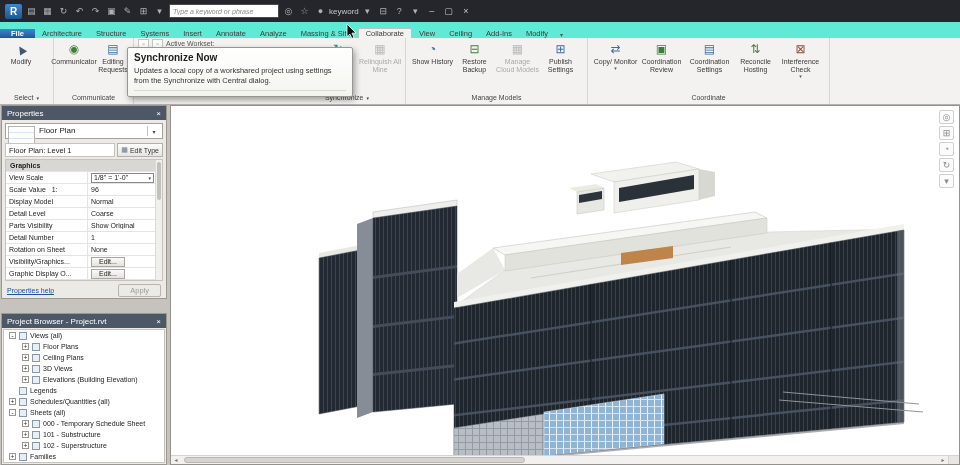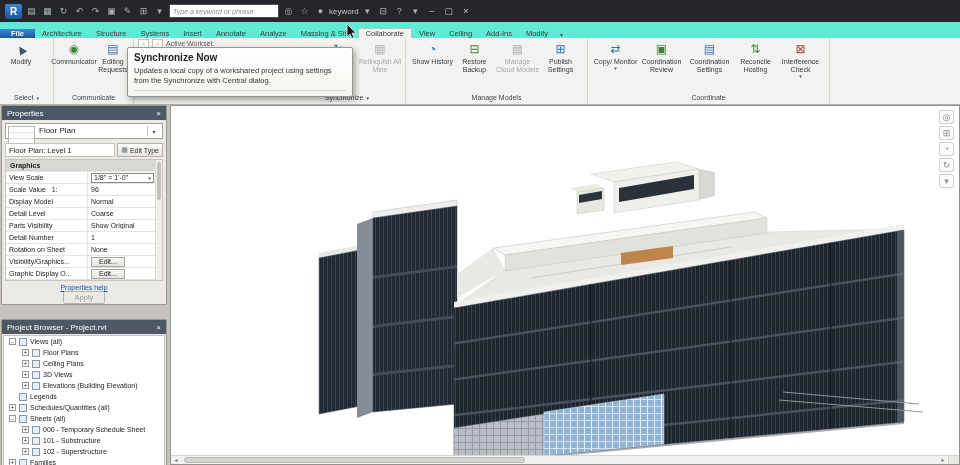--- a/index.html
+++ b/index.html
@@ -68,21 +68,21 @@
   .grow { display:flex; height:12px; border-bottom:1px solid #e6e4e0; font-size:7px; align-items:center; }
   .grow:last-child { border-bottom:none; }
   .grow.section { background:#d9d7d3; font-weight:bold; padding:0 4px; justify-content:space-between; color:#222; }
   .grow .lab { width:82px; flex:none; padding-left:3px; border-right:1px solid #e6e4e0; color:#222; white-space:nowrap; overflow:hidden; align-self:stretch; display:flex; align-items:center; }
   .grow .val { flex:1; padding:0 8px 0 3px; color:#222; display:flex; align-items:center; white-space:nowrap; overflow:hidden; }
   .valbox { flex:1; height:10px; border:1px solid #8a8a86; background:#fff; display:flex; align-items:center; justify-content:space-between; padding:0 2px; }
   .valbox .vcaret { font-size:5px; color:#444; }
   .btnval { border:1px solid #aaa7a2; background:linear-gradient(#f9f9f7,#e5e3df); padding:0 7px; height:10px; display:flex; align-items:center; }
   .gscroll { position:absolute; right:0; top:0; width:7px; height:100%; background:#f0efec; border-left:1px solid #dddbd7; }
   .gthumb { position:absolute; top:2px; left:1px; width:4px; height:38px; background:#c2c0bb; border-radius:2px; }
-  .pal-footer { display:flex; align-items:center; justify-content:space-between; padding:3px 5px 0;flex-direction:column; }
+  .pal-footer { display:flex; align-items:center; justify-content:space-between; padding:3px 5px 0; }
   .help-link { font-size:7px; color:#1a55a8; text-decoration:underline; }
   .apply-btn { font-size:7.5px; color:#9b9b97; border:1px solid #b8b5b0; background:#eceae6; padding:1px 11px; border-radius:2px; }
 
   .tree { flex:1; background:#fff; border:1px solid #c6c3be; margin:1px; overflow:hidden; }
   .titem { display:flex; align-items:center; height:11px; gap:3px; font-size:7px; color:#222; padding-left:5px; white-space:nowrap; }
   .titem.ind1 { padding-left:18px; }
   .exp { width:7px; height:7px; flex:none; border:1px solid #9a9791; background:#fff; font-size:6.5px; line-height:5px; text-align:center; color:#333; }
   .exp:empty { border-color:transparent; background:transparent; }
   .ticon { width:8px; height:8px; flex:none; border:1px solid #8a97a8; background:#e7eef6; }
 

